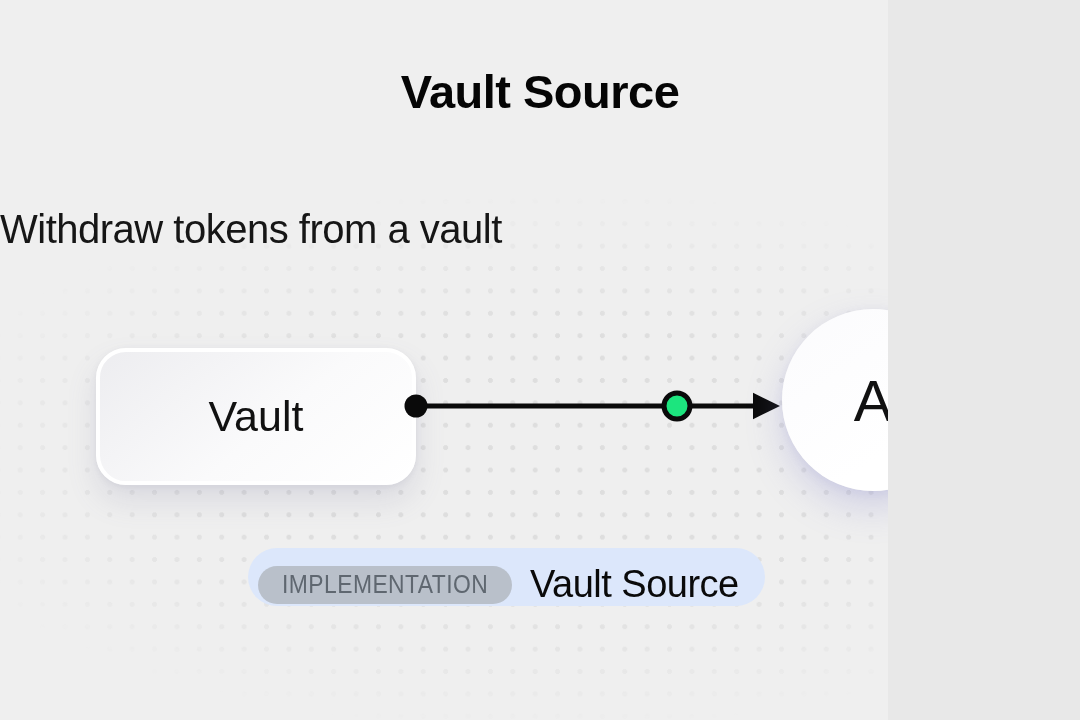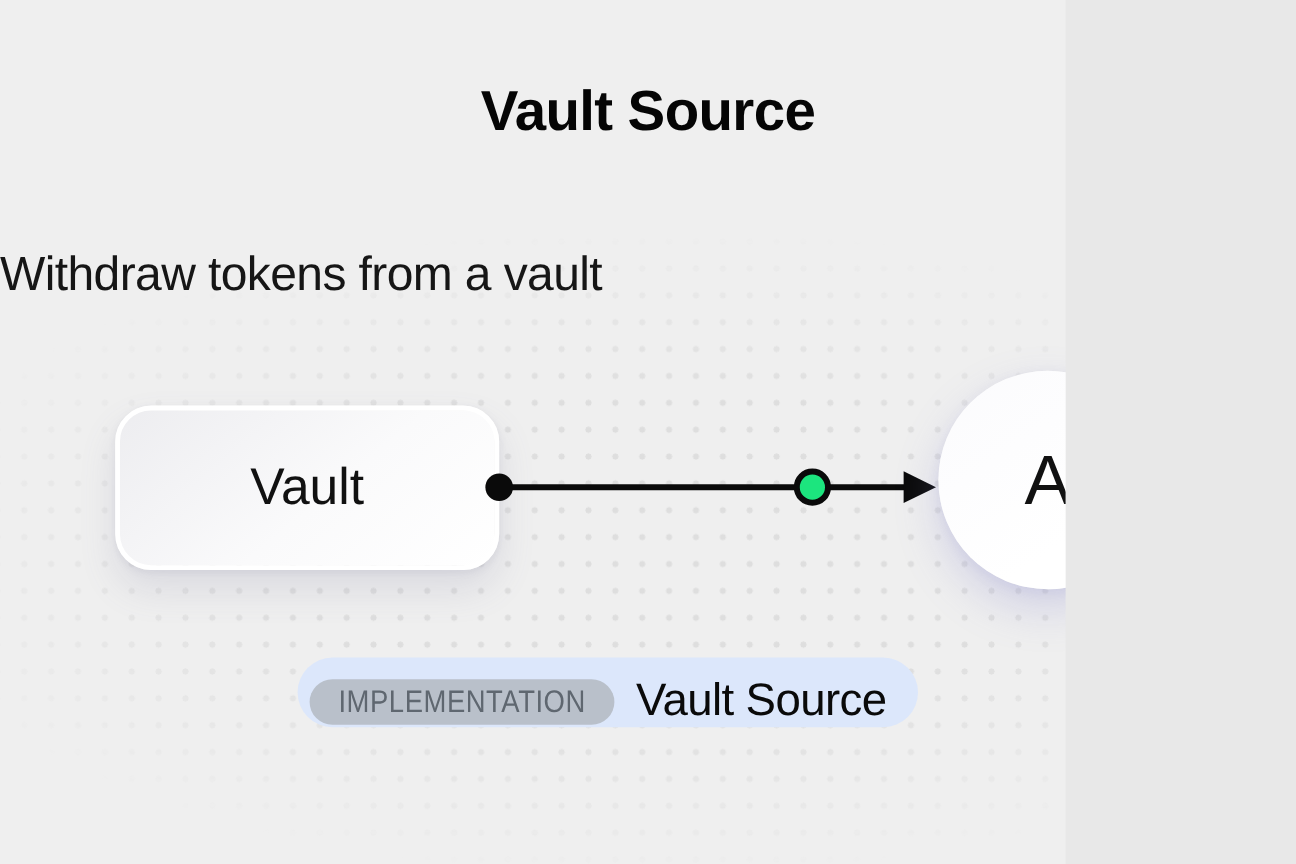--- a/index.html
+++ b/index.html
@@ -43,21 +43,21 @@
     font-size:47px;font-weight:700;letter-spacing:-0.5px;
     color:#050505;
   }
   .subtitle{
     position:absolute;left:0;top:178px;width:1080px;
     font-size:40px;font-weight:400;letter-spacing:-0.5px;
     color:#161616;
     margin-top:29px;
   }
   .vault-node{
-    position:absolute;left:96px;top:338px;width:320px;height:137px;
+    position:absolute;left:96px;top:348px;width:320px;height:137px;
     border-radius:30px;
     background:linear-gradient(140deg,#ededf0 0%,#fafafb 55%,#ffffff 100%);
     border:4px solid #ffffff;
     box-shadow:0 16px 30px rgba(110,110,150,0.16),0 2px 6px rgba(120,120,150,0.10);
     display:flex;align-items:center;justify-content:center;
   }
   .vault-node .node-label{
     font-size:43px;font-weight:400;color:#111;letter-spacing:0;
   }
   .connector{

